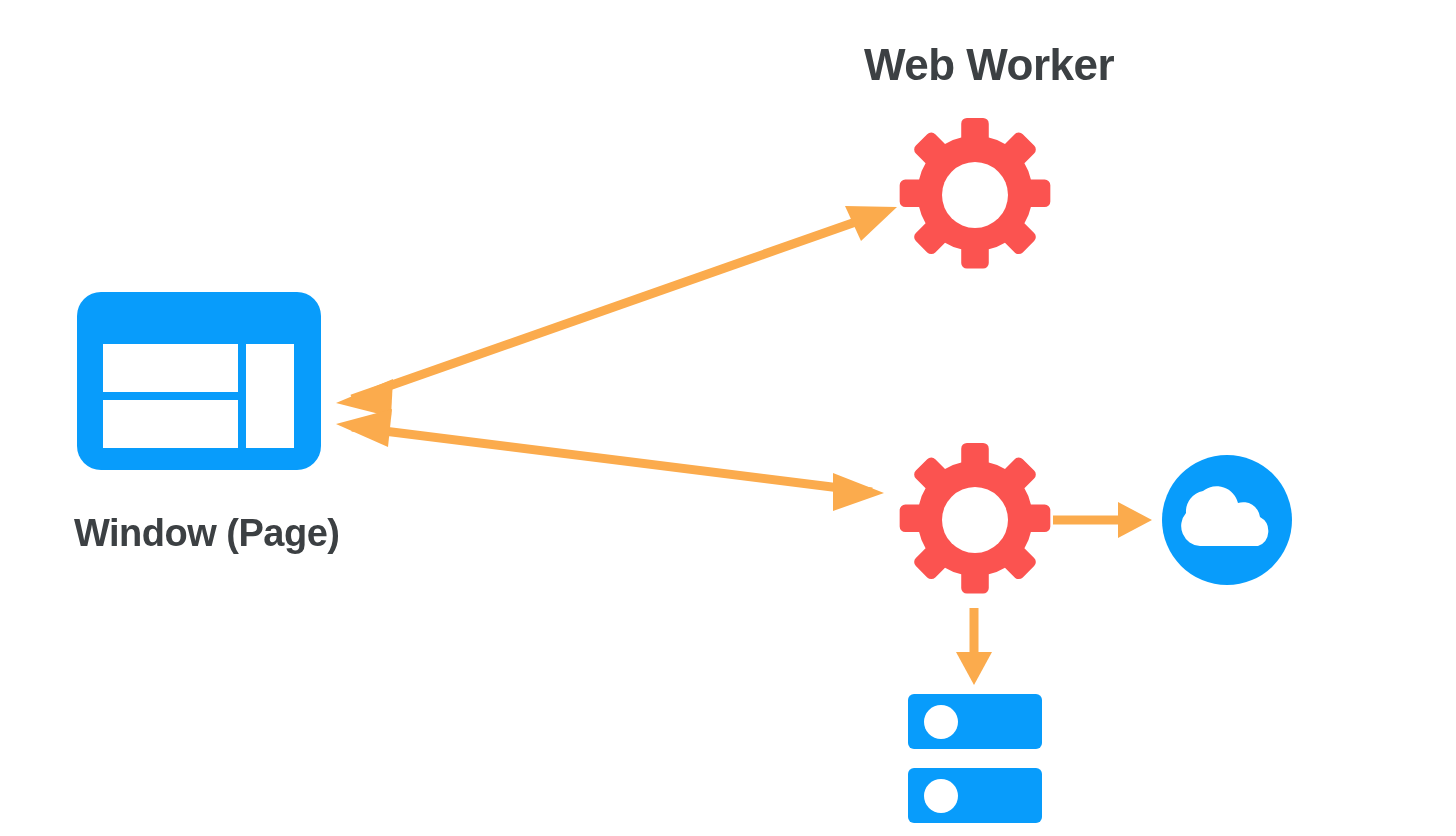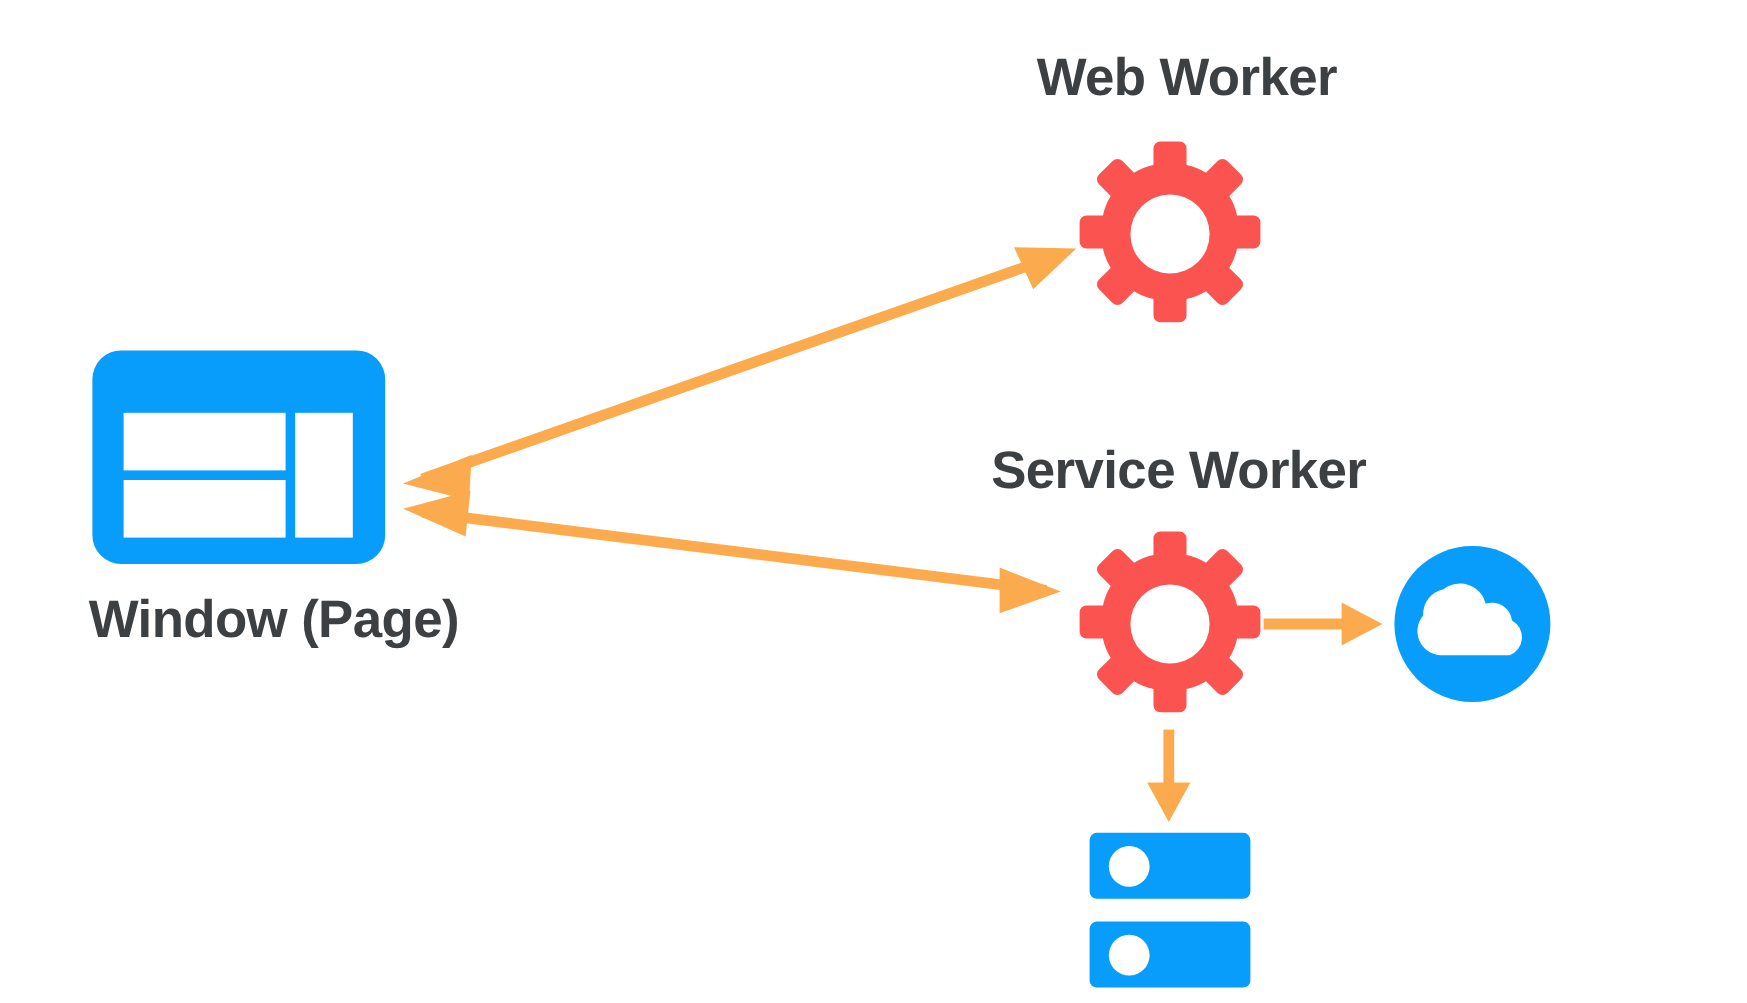--- a/index.html
+++ b/index.html
@@ -41,22 +41,22 @@
     font-size: 44px;
     transform: translateX(864px);
   }
   #label-service-worker {
     left: 826px;
     top: 368px;
     font-size: 44px;
   }
   #label-window-page {
     left: 74px;
-    top: 492px;
-    font-size: 44px;
+    top: 512px;
+    font-size: 38px;
   }
 </style>
 </head>
 <body>
 
 <div id="stage">
 
   <svg id="diagram-svg" viewBox="0 0 1456 836" xmlns="http://www.w3.org/2000/svg">
 
     <g>
@@ -215,17 +215,16 @@
       <rect x="908" y="694" width="134" height="55" rx="6" ry="6" fill="#089cfb"></rect>
       <circle cx="941" cy="722" r="17" fill="#ffffff"></circle>
       <rect x="908" y="768" width="134" height="55" rx="6" ry="6" fill="#089cfb"></rect>
       <circle cx="941" cy="796" r="17" fill="#ffffff"></circle>
     </g>
 
   </svg>
 
   <div class="node-label" id="label-web-worker">Web Worker</div>
 
-  <div class="node-label" id="label-service-worker">Service Worker</div>
 
   <div class="node-label" id="label-window-page">Window (Page)</div>
 
 </div>
 
 </body></html>

